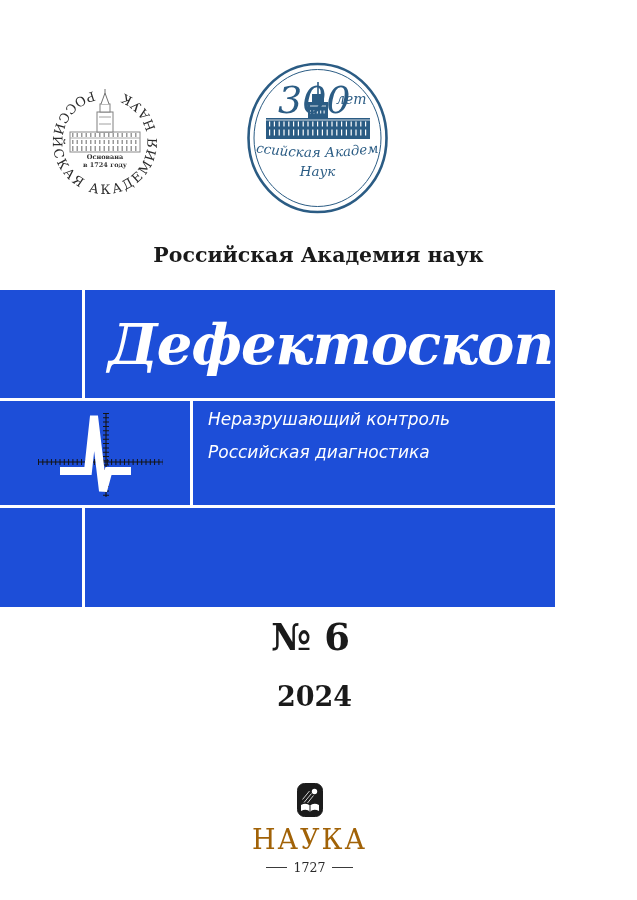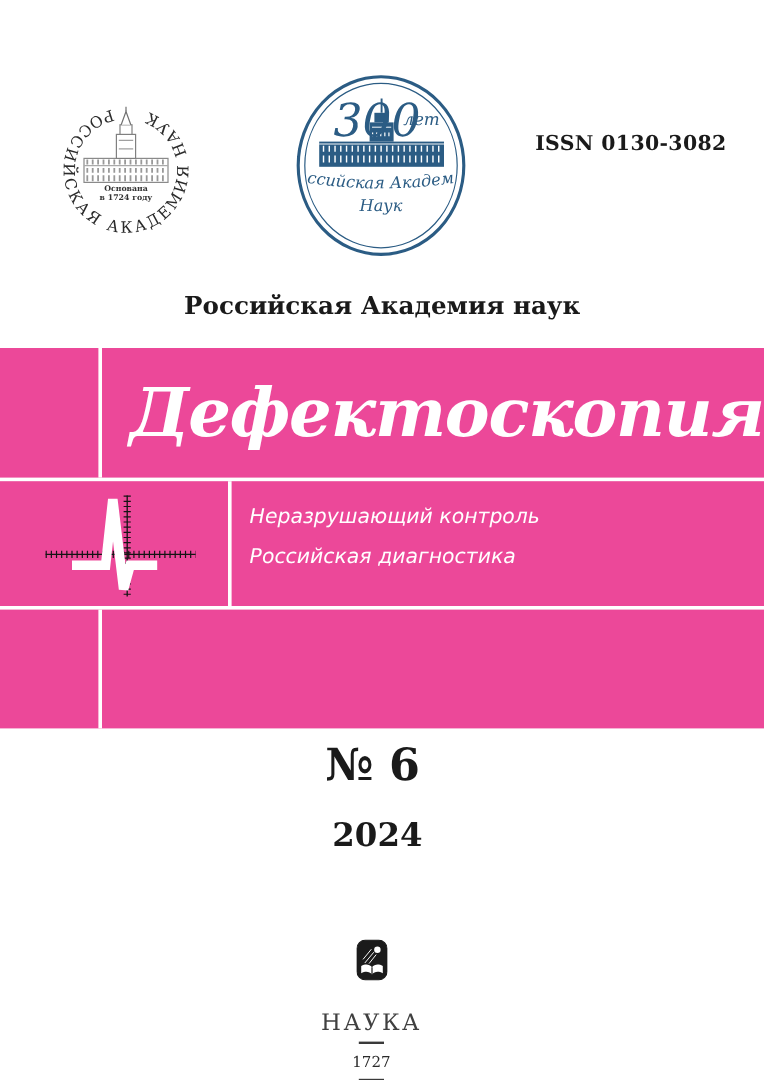--- a/index.html
+++ b/index.html
@@ -11,53 +11,53 @@
   .abs{position:absolute;}
 
   
   .ras-emblem{left:42px;top:84px;width:126px;height:118px;}
   .ras300{left:244px;top:60px;width:147px;height:156px;}
   .issn{left:446px;top:110px;font-size:17px;font-weight:bold;letter-spacing:.3px;}
   .ran-line{left:0;top:243px;width:100%;text-align:center;
             font-size:20.5px;font-weight:bold;}
 
   
-  .green-block{left:0;top:290px;width:637px;height:317px;background:#ec4899;}
+  .green-block{left:0;top:290px;width:555px;height:317px;background:#1d4ed8;}
   .hline{position:absolute;left:0;width:637px;height:3px;background:#ffffff;}
   .hline-1{top:108px;} .hline-2{top:215px;}
   .vline{position:absolute;width:2.5px;background:#ffffff;}
   .vline-a{left:82px;top:0;height:108px;}
   .vline-b{left:190px;top:111px;height:104px;}
   .vline-c{left:82px;top:218px;height:99px;}
 
   .journal-title{
     position:absolute;left:108px;top:0;height:108px;display:flex;align-items:center;
     color:#ffffff;font-family:"DejaVu Serif","Liberation Serif",serif;
     font-style:italic;font-weight:bold;font-size:56px;letter-spacing:-1px;
     padding-bottom:4px;
   }
   .waveform{position:absolute;left:33px;top:118px;width:135px;height:92px;}
   .subtitles{
-    position:absolute;left:208px;top:125px;
+    position:absolute;left:208px;top:113px;
     font-family:"DejaVu Sans","Liberation Sans",sans-serif;
     font-style:italic;font-size:17px;color:#ffffff;line-height:33px;
   }
 
   
   .issue-number{left:-8px;top:615px;width:637px;text-align:center;
                 font-size:37px;font-weight:bold;}
   .issue-year{left:-4px;top:681px;width:637px;text-align:center;
               font-size:27px;font-weight:bold;}
 
   
   .publisher{left:-9px;top:783px;width:637px;display:flex;flex-direction:column;
              align-items:center;}
-  .pub-name{margin-top:24px;font-size:19px;letter-spacing:2px;color:#404040;}
+  .pub-name{margin-top:7px;font-size:27px;letter-spacing:2px;color:#a16207;}
   .pub-year-row{margin-top:5px;display:flex;align-items:center;gap:7px;
-                font-size:12.5px;color:#2a2a2a;flex-direction:column;}
+                font-size:12.5px;color:#2a2a2a;}
   .pub-rule{width:21px;height:1.5px;background:#3a3a3a;}
 </style>
 </head>
 <body>
 
 <div class="page">
 
   <svg class="abs ras-emblem" viewBox="0 0 126 118">
     <defs>
       <path id="ringPath" d="M 63 6 A 52 52 0 1 0 69 6.35" fill="none"></path>
@@ -100,21 +100,20 @@
     <text x="92" y="44" font-size="14" font-style="italic" font-family="DejaVu Serif, serif" fill="#2b5c84">лет</text>
     <defs>
         <path id="arcText" d="M 10 92 Q 73.5 102 137 92" fill="none"></path>
       </defs>
     <text font-size="13.5" font-style="italic" font-family="DejaVu Serif, serif" fill="#2b5c84">
       <textPath href="#arcText" startOffset="50%" text-anchor="middle">Российская Академия</textPath>
     </text>
     <text x="73.5" y="116" text-anchor="middle" font-size="13.5" font-style="italic" font-family="DejaVu Serif, serif" fill="#2b5c84">Наук</text>
   </svg>
 
-  <div class="abs issn">ISSN 0130-3082</div>
 
   <div class="abs ran-line">Российская Академия наук</div>
 
   <div class="abs green-block">
     <div class="hline hline-1"></div>
     <div class="hline hline-2"></div>
     <div class="vline vline-a"></div>
     <div class="vline vline-b"></div>
     <div class="vline vline-c"></div>
 

